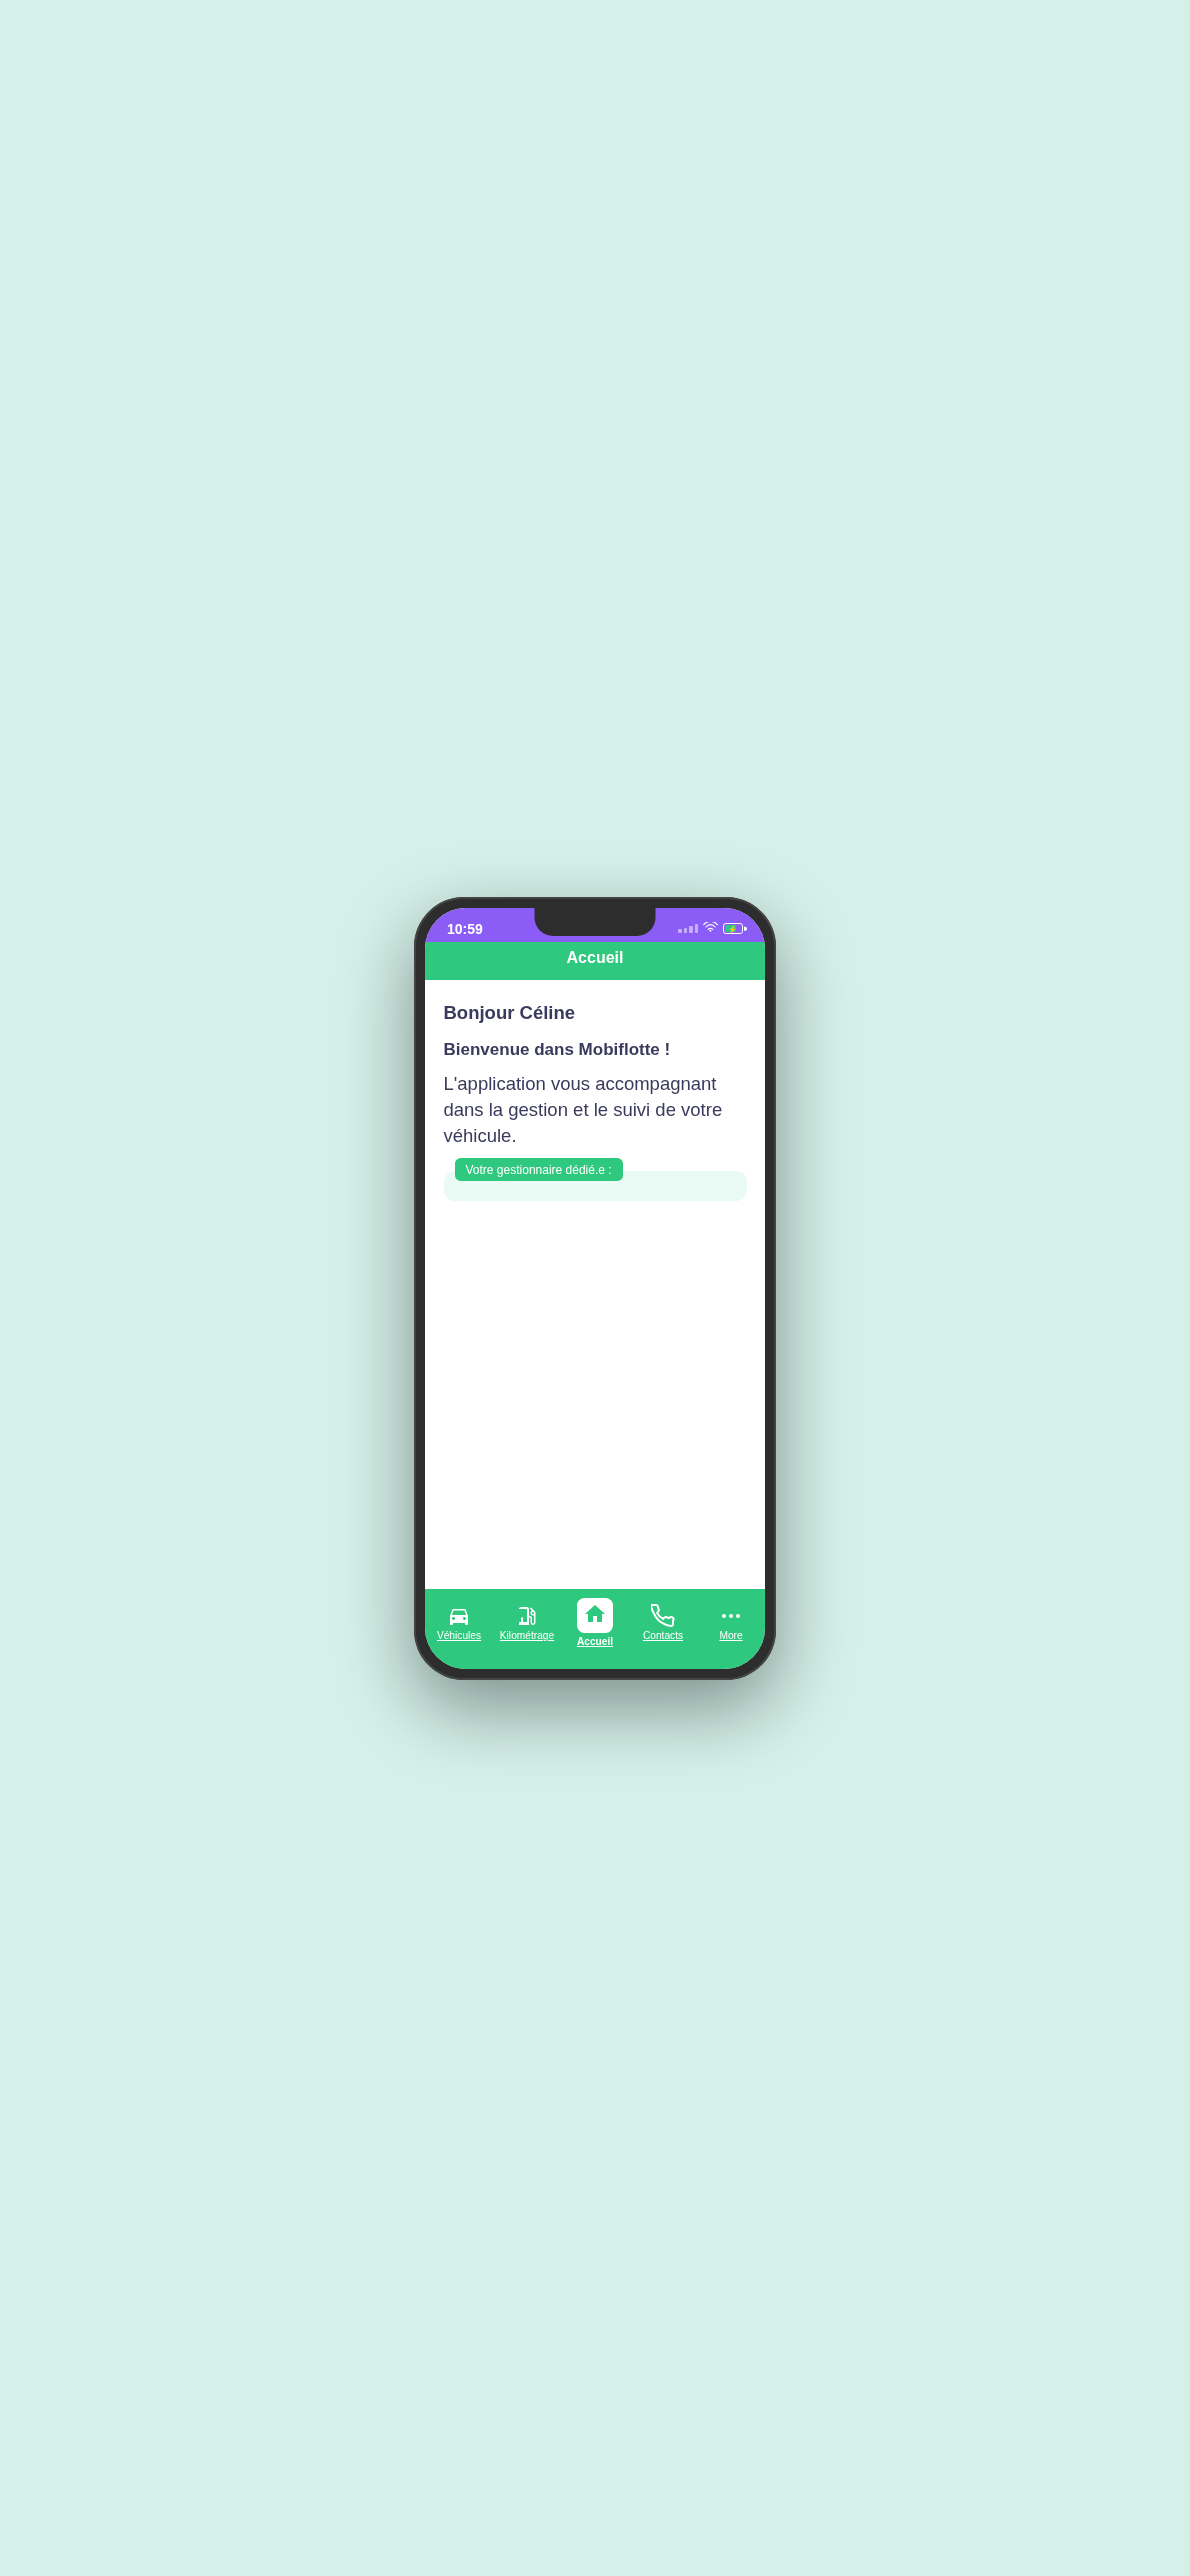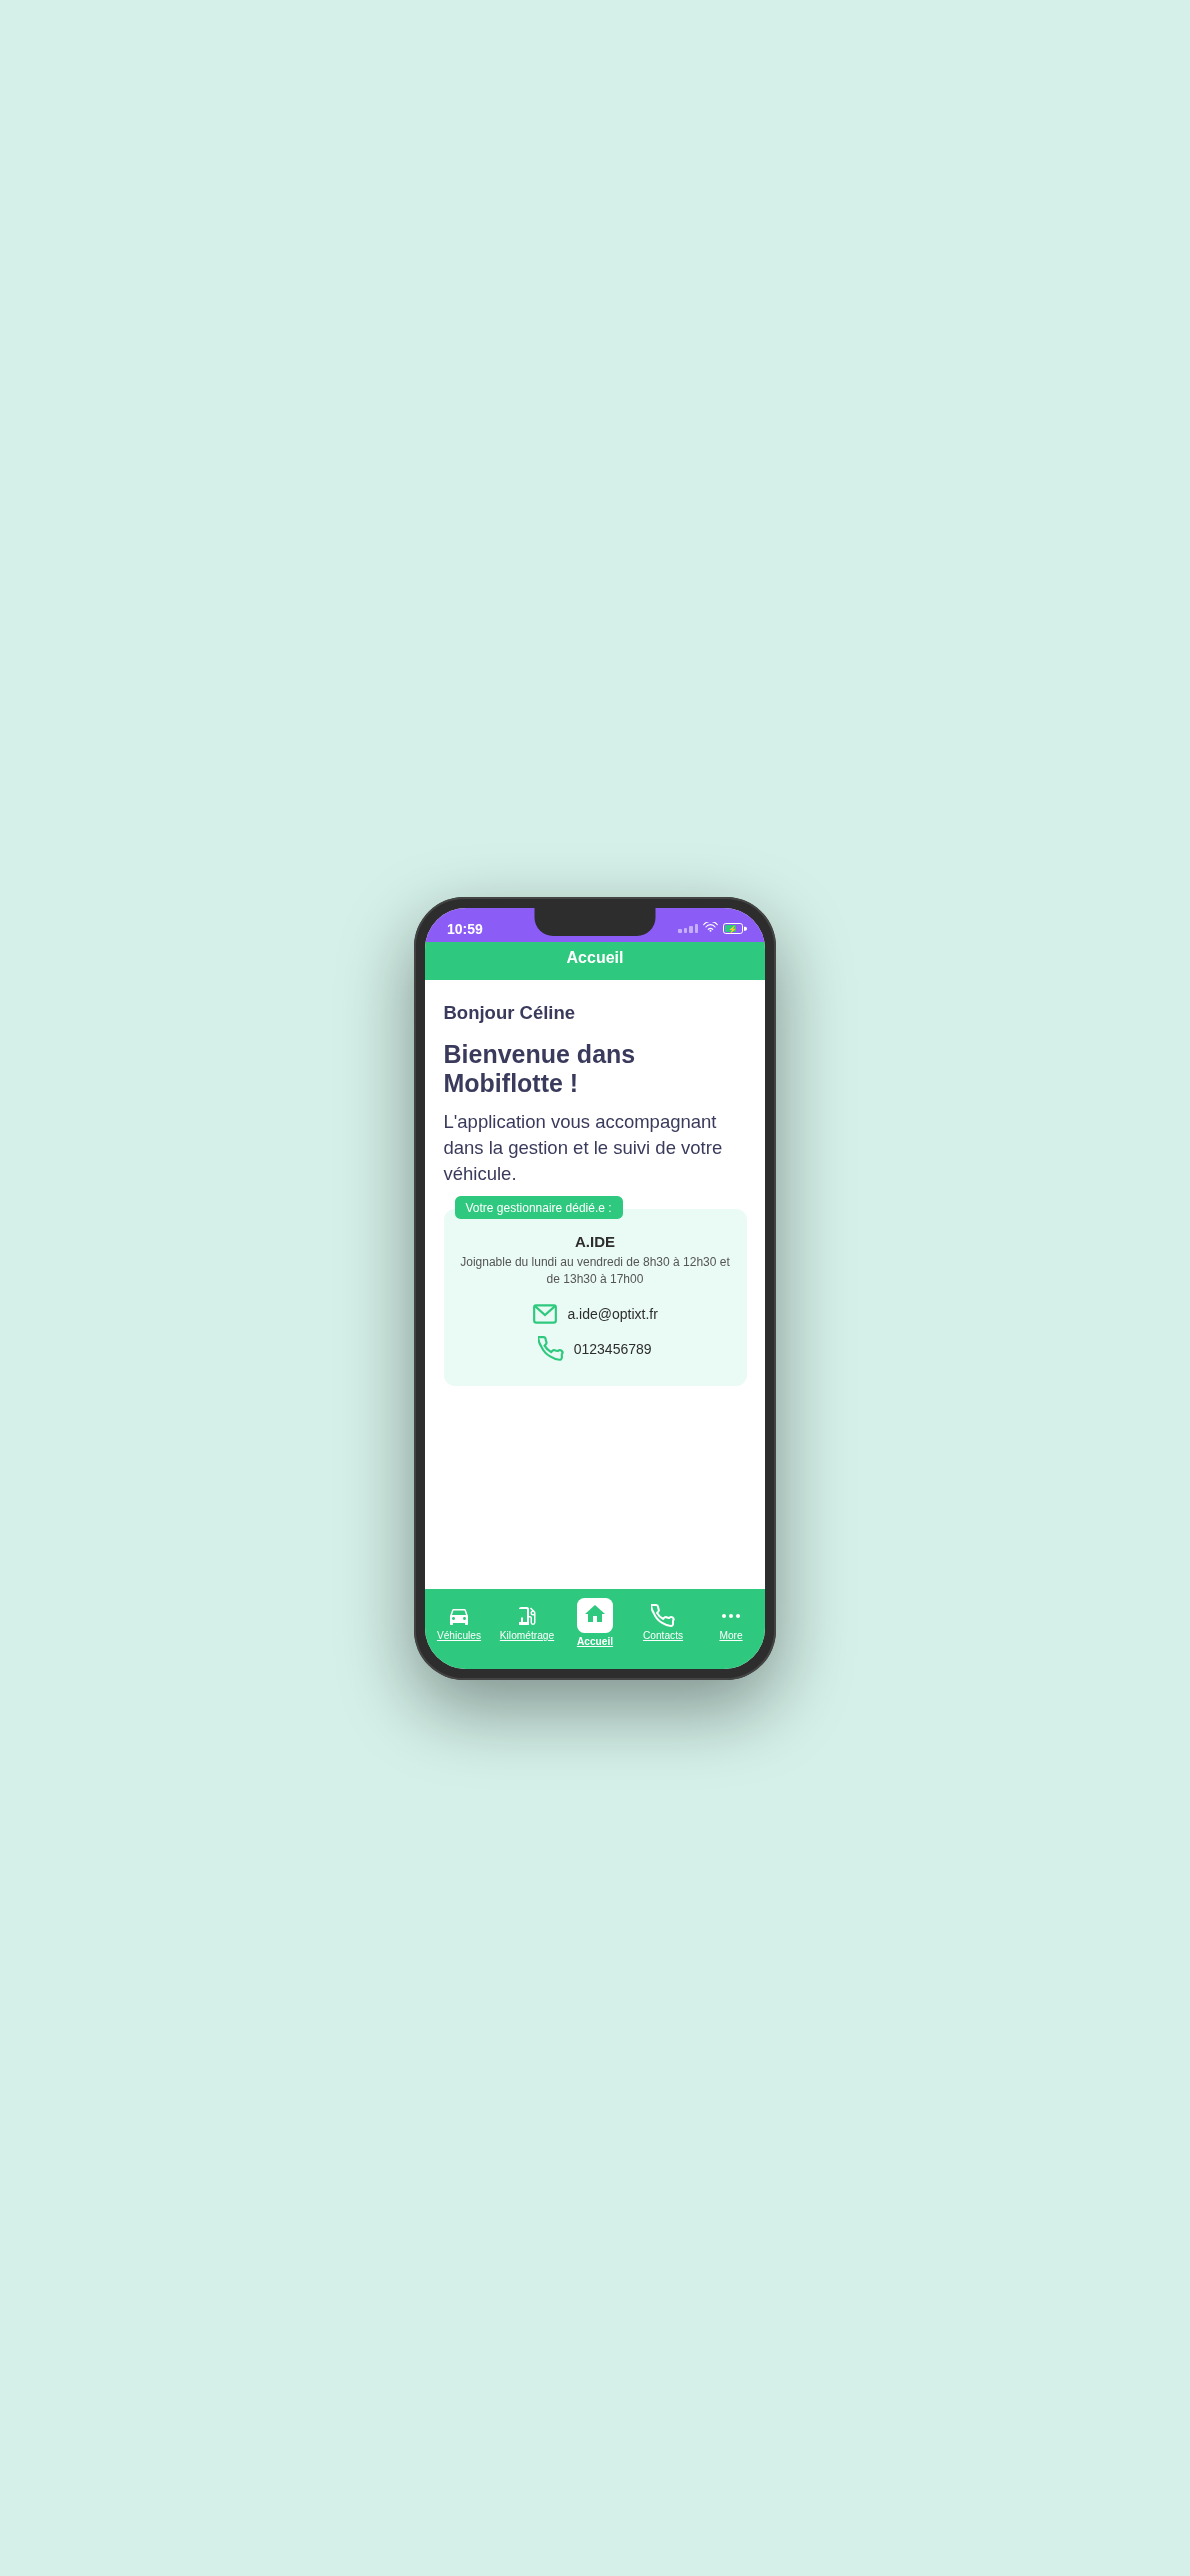--- a/index.html
+++ b/index.html
@@ -177,21 +177,21 @@
 
     .greeting {
       color: #3a3a5c;
       font-size: 18.5px;
       font-weight: 700;
       margin-bottom: 16px;
     }
 
     .welcome-text {
       color: #3a3a5c;
-      font-size: 25px;
+      font-size: 17px;
       font-weight: 700;
       margin-bottom: 11px;
     }
 
     .description {
       color: #3a3a5c;
       font-size: 18.5px;
       font-weight: 400;
       line-height: 1.4;
       margin-bottom: 22px;
@@ -347,39 +347,20 @@
 
 
       <p class="greeting">Bonjour Céline</p>
 
       <p class="welcome-text">Bienvenue dans Mobiflotte !</p>
 
       <p class="description">L'application vous accompagnant dans la gestion et le suivi de votre véhicule.</p>
 
       <div class="manager-card">
         <span class="manager-label">Votre gestionnaire dédié.e :</span>
-        <div class="manager-content">
-          <p class="manager-name">A.IDE</p>
-          <p class="manager-hours">Joignable du lundi au vendredi de 8h30 à 12h30 et de 13h30 à 17h00</p>
-
-          <div class="contact-row">
-            <svg class="contact-icon" viewBox="0 0 24 24" fill="none" stroke="#2ec97e" stroke-width="2">
-              <rect x="2" y="4" width="20" height="16" rx="2" ry="2"></rect>
-              <polyline points="2,4 12,13 22,4"></polyline>
-            </svg>
-            <span class="contact-text">a.ide@optixt.fr</span>
-          </div>
-
-          <div class="contact-row">
-            <svg class="contact-icon" viewBox="0 0 24 24" fill="none" stroke="#2ec97e" stroke-width="2">
-              <path d="M22 16.92v3a2 2 0 01-2.18 2 19.79 19.79 0 01-8.63-3.07A19.5 19.5 0 013.09 9.8a19.79 19.79 0 01-3.07-8.67A2 2 0 012 1h3a2 2 0 012 1.72c.127.96.361 1.903.7 2.81a2 2 0 01-.45 2.11L6.09 8.91a16 16 0 006 6l1.27-1.27a2 2 0 012.11-.45c.907.339 1.85.573 2.81.7A2 2 0 0122 16.92z"></path>
-            </svg>
-            <span class="contact-text">0123456789</span>
-          </div>
-        </div>
       </div>
 
     </div>
 
     <div class="tab-bar">
 
       <div class="tab-item">
         <svg class="tab-icon" viewBox="0 0 24 24" fill="white">
           <path d="M18.92 6.01C18.72 5.42 18.16 5 17.5 5h-11c-.66 0-1.21.42-1.42 1.01L3 12v8c0 .55.45 1 1 1h1c.55 0 1-.45 1-1v-1h12v1c0 .55.45 1 1 1h1c.55 0 1-.45 1-1v-8l-2.08-5.99zM6.5 16c-.83 0-1.5-.67-1.5-1.5S5.67 13 6.5 13s1.5.67 1.5 1.5S7.33 16 6.5 16zm11 0c-.83 0-1.5-.67-1.5-1.5s.67-1.5 1.5-1.5 1.5.67 1.5 1.5-.67 1.5-1.5 1.5zM5 11l1.5-4.5h11L19 11H5z"></path>
         </svg>

